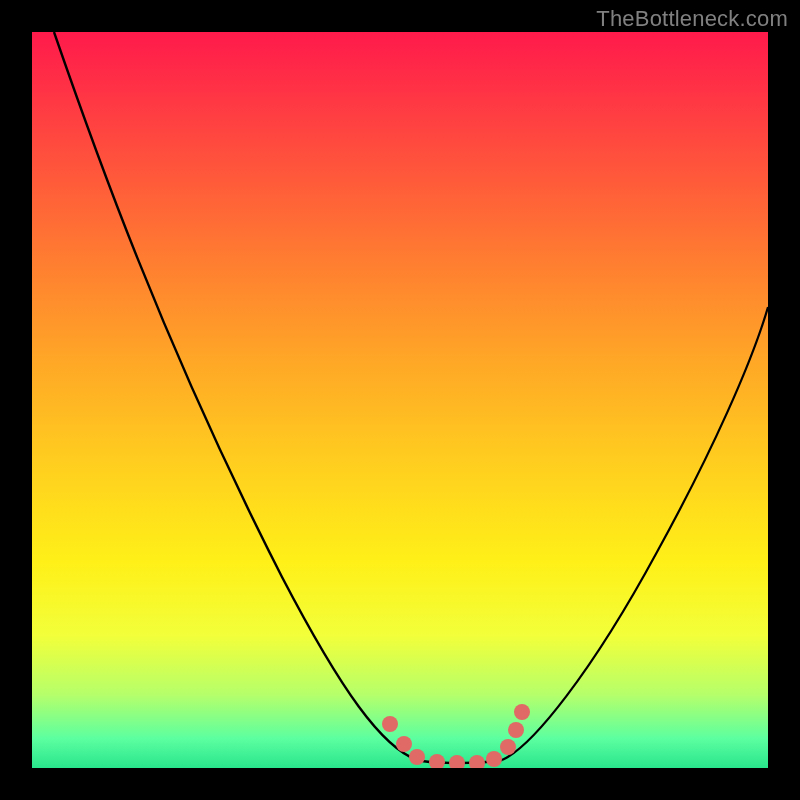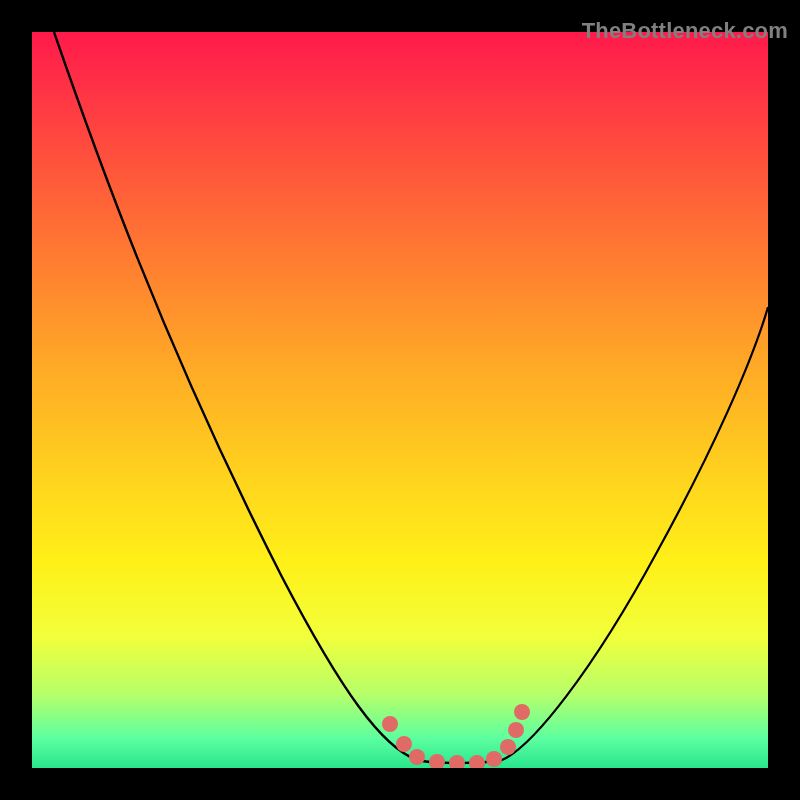--- a/index.html
+++ b/index.html
@@ -27,25 +27,25 @@
       #ffd21e 60%,
       #fff018 72%,
       #f2ff3a 82%,
       #b6ff6a 90%,
       #5cffa0 96%,
       #29e58c 100%
     );
   }
   .watermark {
     position: absolute;
-    top: 18px;
+    top: 6px;
     right: 12px;
     color: #808080;
     font-size: 22px;
-    font-weight: 700;
+    font-weight: 400;
     letter-spacing: 0.2px;
     z-index: 5;
   }
   svg.curve {
     position: absolute;
     left: 0;
     top: 0;
     width: 736px;
     height: 736px;
   }

